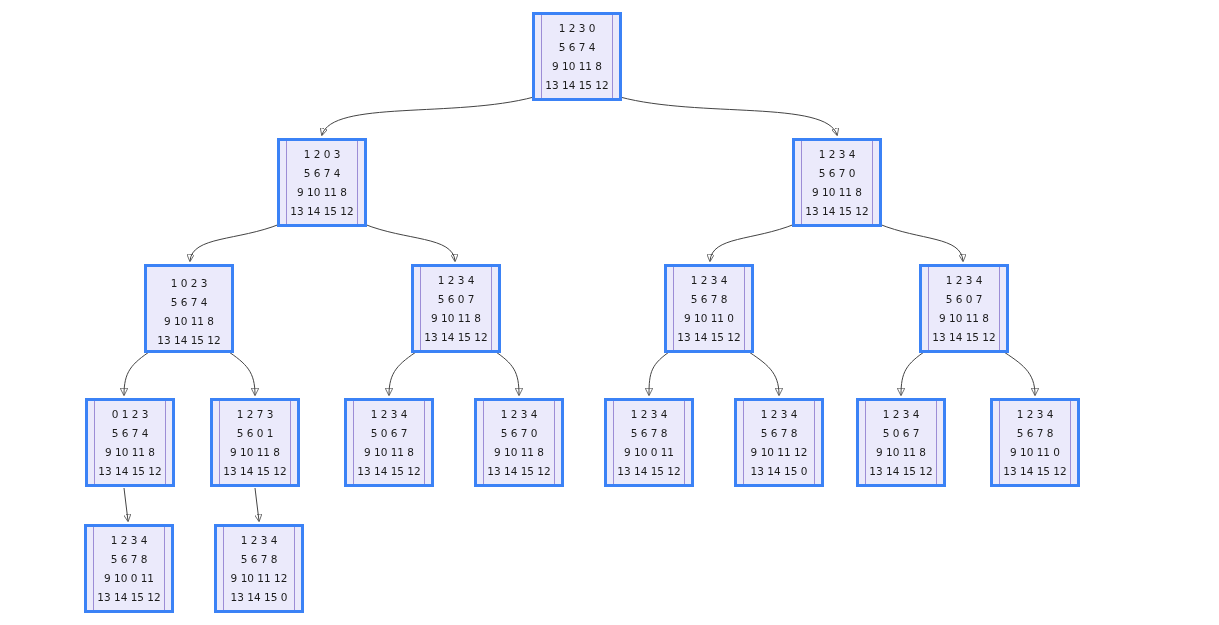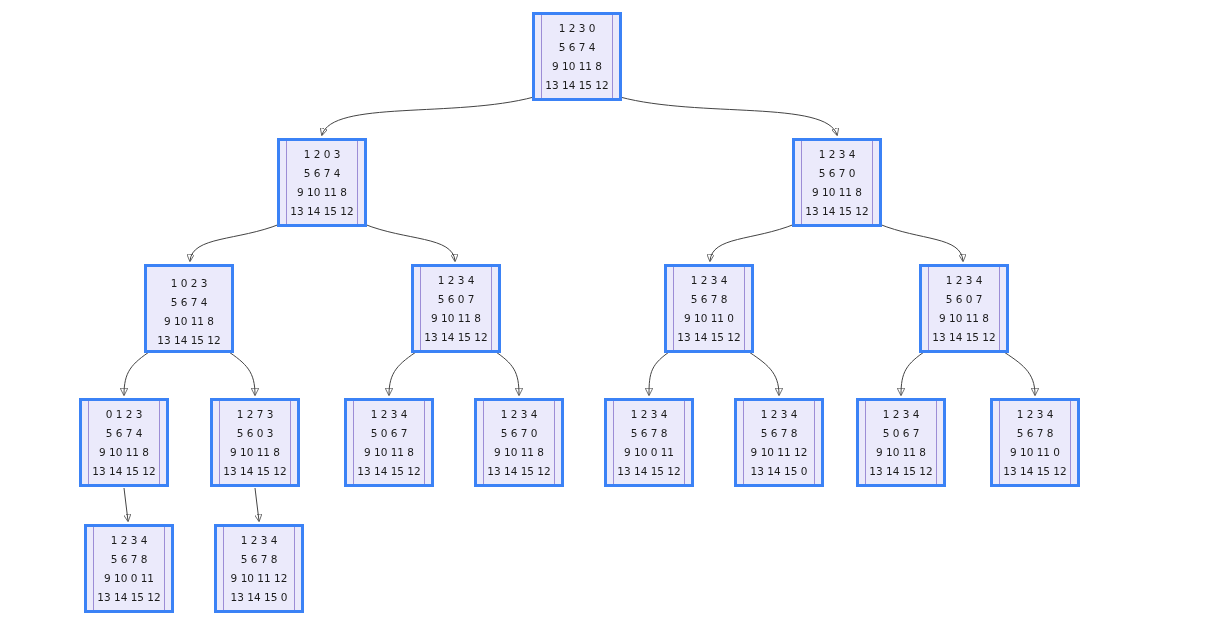--- a/index.html
+++ b/index.html
@@ -116,35 +116,35 @@
       <div class="node" style="left: 919px; top: 264px;">
         <span class="strip l"></span>
         <span class="cell">
           <span>1 2 3 4</span>
           <span>5 6 0 7</span>
           <span>9 10 11 8</span>
           <span>13 14 15 12</span>
         </span>
         <span class="strip r"></span>
       </div>
-      <div class="node" style="left: 79px; top: 398px;">
+      <div class="node" style="left: 85px; top: 398px;">
         <span class="strip l"></span>
         <span class="cell">
           <span>0 1 2 3</span>
           <span>5 6 7 4</span>
           <span>9 10 11 8</span>
           <span>13 14 15 12</span>
         </span>
         <span class="strip r"></span>
       </div>
       <div class="node" style="left: 210px; top: 398px; justify-content: flex-end;">
         <span class="strip l"></span>
         <span class="cell">
           <span>1 2 7 3</span>
-          <span>5 6 0 3</span>
+          <span>5 6 0 1</span>
           <span>9 10 11 8</span>
           <span>13 14 15 12</span>
         </span>
         <span class="strip r"></span>
       </div>
       <div class="node" style="left: 344px; top: 398px;">
         <span class="strip l"></span>
         <span class="cell">
           <span>1 2 3 4</span>
           <span>5 0 6 7</span>

